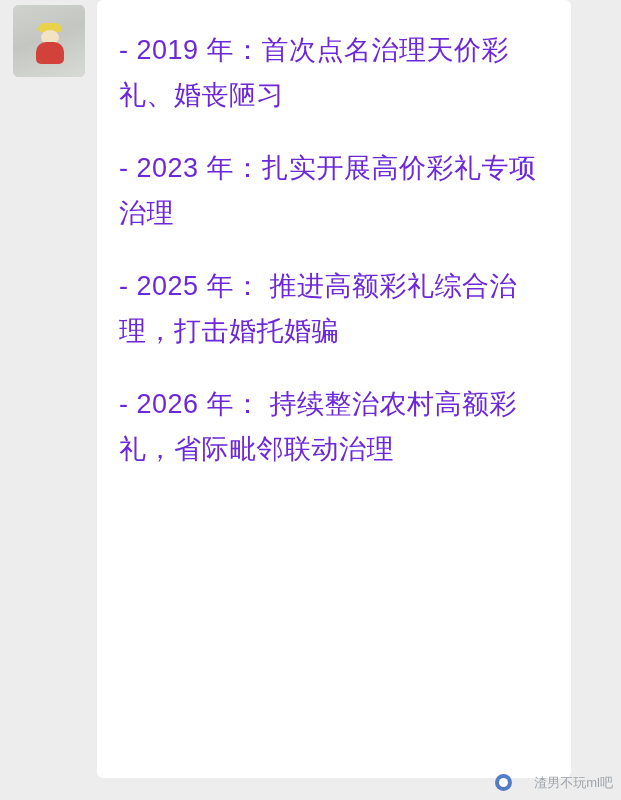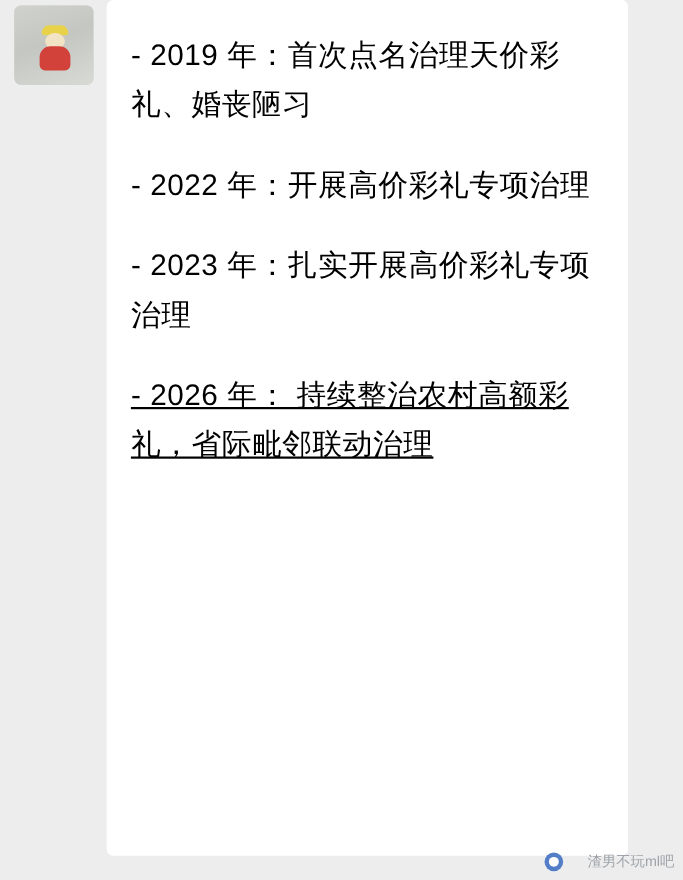--- a/index.html
+++ b/index.html
@@ -86,38 +86,37 @@
     left: 97px;
     top: 0;
     width: 474px;
     min-height: 778px;
     background: #ffffff;
     border-radius: 6px;
     box-sizing: border-box;
     padding: 28px 22px 24px 22px;
   }
   .line {
-    color: #000000;
+    color: #6d28d9;
     font-size: 27px;
     line-height: 45px;
     letter-spacing: 0.5px;
     margin: 0 0 28px 0;
     word-break: break-all;
   }
   .line:last-child {
     margin-bottom: 0;
-    text-decoration: underline;
   }
   
   .watermark {
     position: absolute;
     right: 8px;
     bottom: 8px;
     display: flex;
-    align-items: center;
+    align-items: flex-start;
     gap: 22px;
     opacity: 0.95;
   }
   .wm-logo {
     width: 17px;
     height: 17px;
     border-radius: 50%;
     background: #4b79c6;
     position: relative;
     flex: none;
@@ -150,22 +149,22 @@
         <div class="face"></div>
         <div class="body"></div>
       </div>
     </div>
   </div>
 
   <div class="sender-name"></div>
 
   <div class="bubble">
     <p class="line">- 2019 年：首次点名治理天价彩礼、婚丧陋习</p>
-    <p class="line">- 2022 年：开展高价彩礼专项治理</p>
     <p class="line">- 2023 年：扎实开展高价彩礼专项治理</p>
+    <p class="line">- 2025 年： 推进高额彩礼综合治理，打击婚托婚骗</p>
     <p class="line">- 2026 年： 持续整治农村高额彩礼，省际毗邻联动治理</p>
   </div>
 
   <div class="watermark">
     <span class="wm-logo"></span>
     <span class="wm-text">渣男不玩ml吧</span>
   </div>
 
 </div>
 

